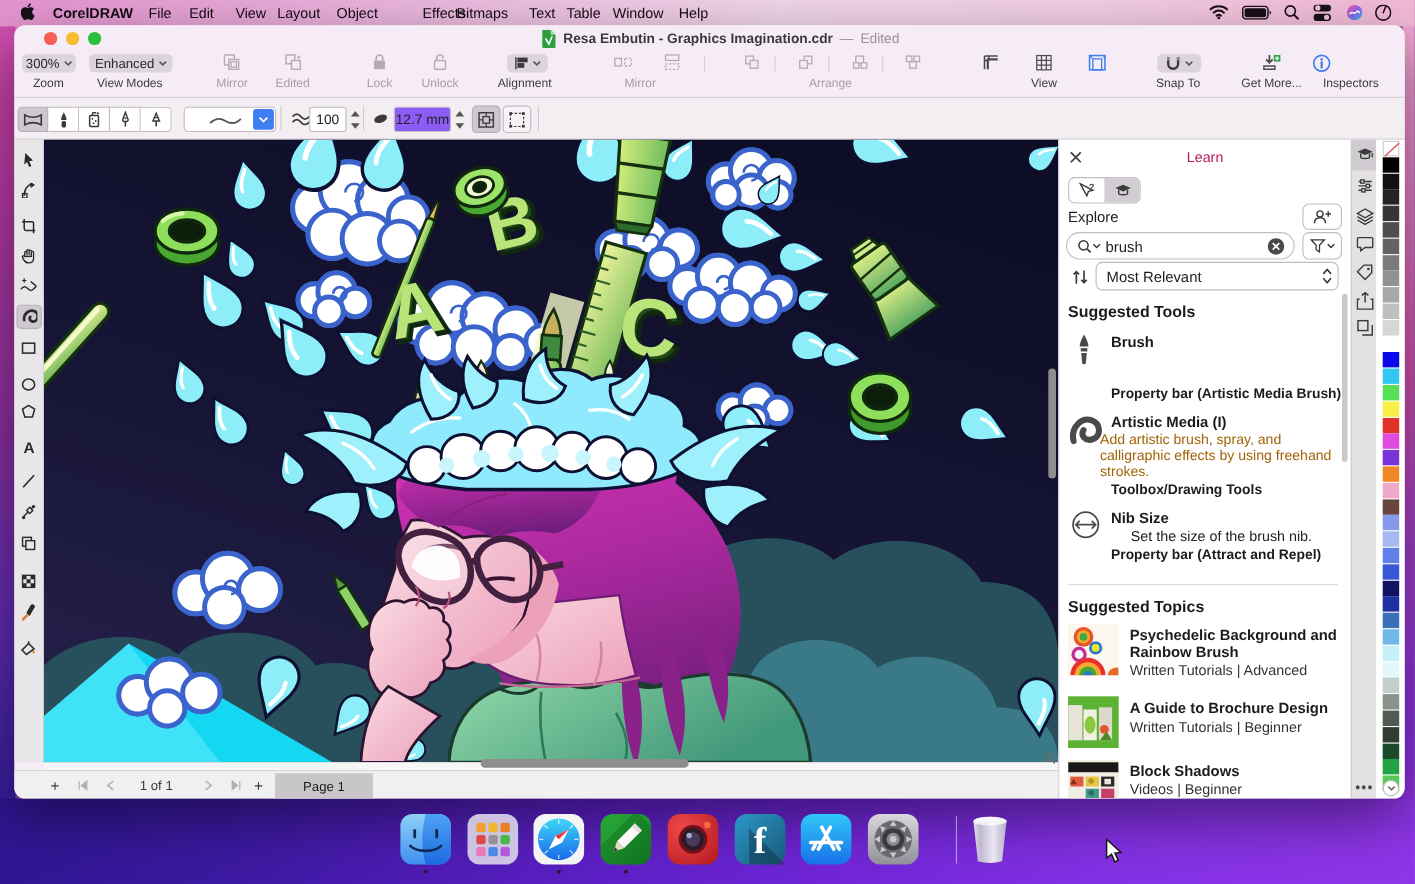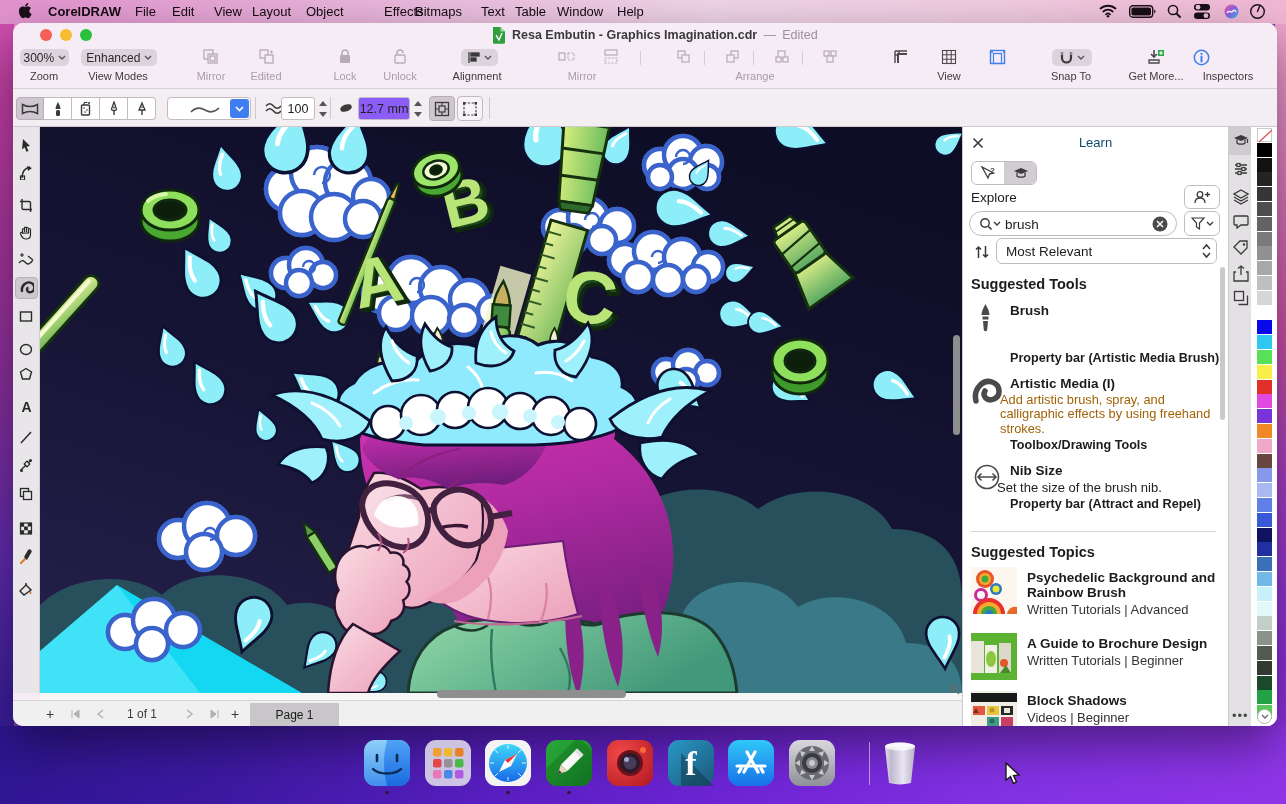--- a/index.html
+++ b/index.html
@@ -728,21 +728,21 @@
       </g>
     </g>
 
   </svg>
   </div>
 
   <div id="learn">
     <svg style="position:absolute;left:9px;top:10px;" width="12" height="12" viewBox="0 0 12 12">
         <path d="M1.5 1.5 L10.5 10.5 M10.5 1.5 L1.5 10.5" stroke="#3a3a3a" stroke-width="1.6"></path>
       </svg>
-    <div style="position:absolute;left:0;top:8px;width:100%;text-align:center;font-size:13px;color:#0c4a6e;">Learn</div>
+    <div style="position:absolute;left:0;top:8px;width:100%;text-align:center;font-size:13px;color:#be185d;">Learn</div>
     <div style="position:absolute;left:8px;top:34px;width:66px;height:24px;border:1px solid #c2bcc2;border-radius:6px;background:#fff;"></div>
     <div style="position:absolute;left:41px;top:35px;width:32px;height:22px;background:#d2cdd2;border-radius:0 5px 5px 0;"></div>
     <svg style="position:absolute;left:17px;top:39px;" width="16" height="15" viewBox="0 0 16 15">
         <path d="M2 1 L8 12 L9.5 8 L13.5 7 Z" fill="none" stroke="#3a3a3a" stroke-width="1.3"></path>
         <text x="10" y="7" font-size="8" font-weight="bold" fill="#3a3a3a">?</text>
       </svg>
     <svg style="position:absolute;left:50px;top:39px;" width="16" height="15" viewBox="0 0 16 15">
         <path d="M8 2 L15 5 L8 8 L1 5 Z" fill="#3a3a3a"></path>
         <path d="M4 6.5 V10 C4 11.5 12 11.5 12 10 V6.5" fill="none" stroke="#3a3a3a" stroke-width="1.3"></path>
       </svg>
@@ -790,21 +790,21 @@
         <path d="M5 24 C2 12 12 2 21 5 C30 8 30 19 23 22 C16 25 11 19 14 14" fill="none" stroke="#4a4a4a" stroke-width="5.5" stroke-linecap="round"></path>
       </svg>
     <div style="position:absolute;left:47px;top:249px;font-size:13.5px;font-weight:bold;">Artistic Media (I)</div>
     <div style="position:absolute;left:37px;top:266px;font-size:12.8px;line-height:14.3px;color:#a16207;">Add artistic brush, spray, and<br>calligraphic effects by using freehand<br>strokes.</div>
     <div style="position:absolute;left:47px;top:311px;font-size:12.6px;font-weight:bold;">Toolbox/Drawing Tools</div>
     <svg style="position:absolute;left:11px;top:337px;" width="26" height="26" viewBox="0 0 26 26">
         <circle cx="13" cy="13" r="11.5" fill="none" stroke="#4a4a4a" stroke-width="1.6"></circle>
         <path d="M4 13 h18 M7.5 9.5 L4 13 L7.5 16.5 M18.5 9.5 L22 13 L18.5 16.5" fill="none" stroke="#4a4a4a" stroke-width="1.6"></path>
       </svg>
     <div style="position:absolute;left:47px;top:336px;font-size:13.5px;font-weight:bold;">Nib Size</div>
-    <div style="position:absolute;left:34px;top:353px;font-size:13px;color:#222;">Set the size of the brush nib.</div>
+    <div style="position:absolute;left:65px;top:353px;font-size:13px;color:#222;">Set the size of the brush nib.</div>
     <div style="position:absolute;left:47px;top:370px;font-size:12.6px;font-weight:bold;">Property bar (Attract and Repel)</div>
     <div style="position:absolute;left:8px;top:404px;width:245px;height:1px;background:#d8d8d8;"></div>
     <div style="position:absolute;left:8px;top:417px;font-size:14.5px;font-weight:bold;">Suggested Topics</div>
     <div style="position:absolute;left:8px;top:440px;width:46px;height:47px;background:#fdf6ee;overflow:hidden;">
       <svg width="46" height="47" viewBox="0 0 46 47">
         <circle cx="14" cy="12" r="9" fill="#e8542a"></circle>
           <circle cx="14" cy="12" r="6" fill="#f8a82a"></circle>
           <circle cx="14" cy="12" r="3.5" fill="#3fa83f"></circle>
         <circle cx="25" cy="22" r="6" fill="#2a78c8"></circle>
           <circle cx="25" cy="22" r="3.5" fill="#e8e82a"></circle>

